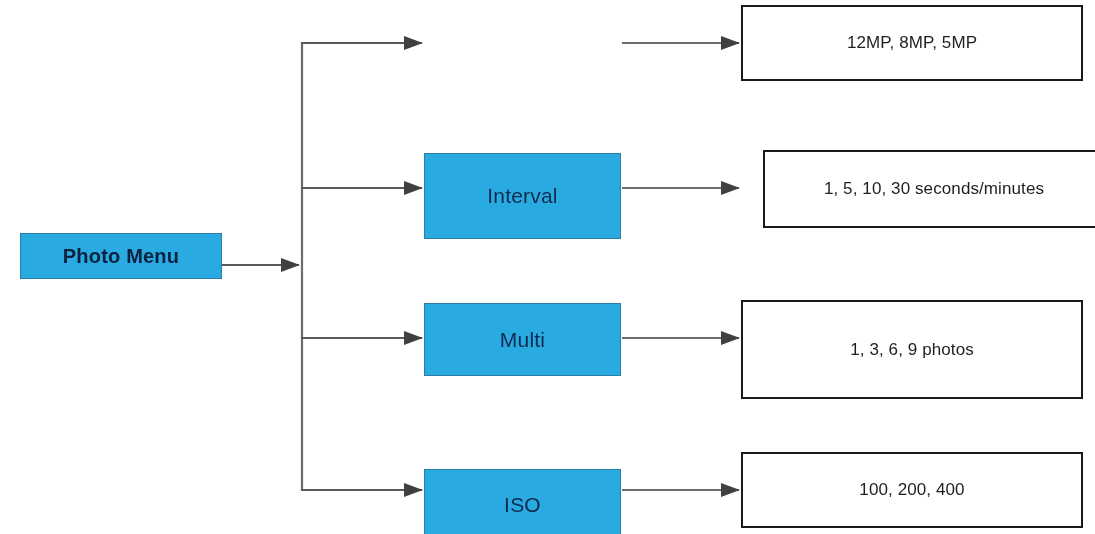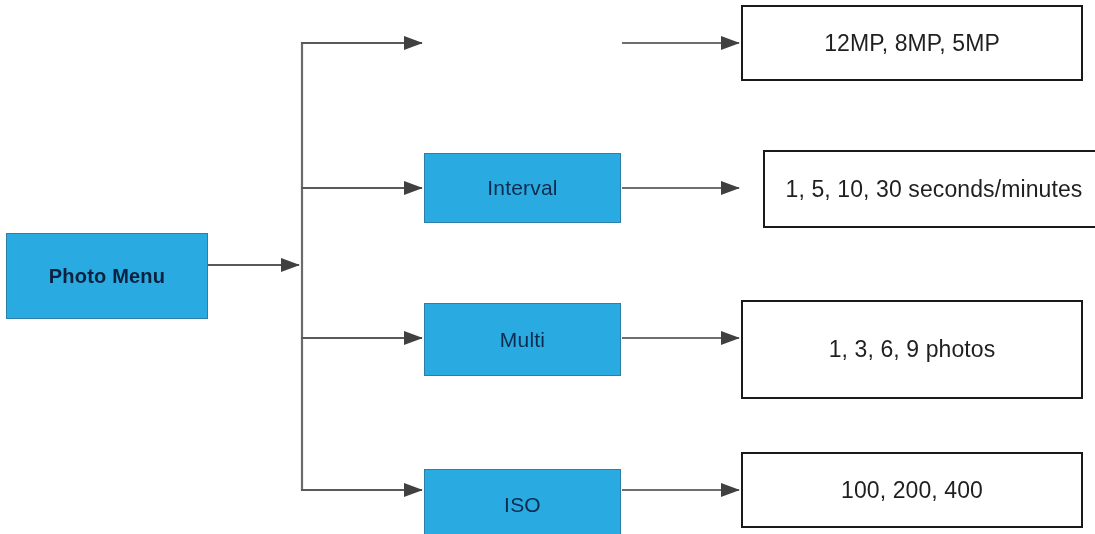--- a/index.html
+++ b/index.html
@@ -44,21 +44,21 @@
     border: 1px solid #2b7fa6;
     color: #0b2140;
     font-weight: bold;
     font-size: 20px;
     letter-spacing: 0.2px;
   }
   .node-white {
     background: #ffffff;
     border: 2px solid #1a1a1a;
     color: #1f1f1f;
-    font-size: 23px;
+    font-size: 17px;
     letter-spacing: 0.1px;
   }
   .node-label {
     display: block;
     white-space: nowrap;
   }
 </style>
 </head>
 <body>
 
@@ -79,26 +79,26 @@
     <line x1="301" y1="188" x2="422" y2="188" stroke="#595959" stroke-width="2.2" marker-end="url(#arrow)"></line>
     <line x1="301" y1="338" x2="422" y2="338" stroke="#595959" stroke-width="2.2" marker-end="url(#arrow)"></line>
     <line x1="301" y1="490" x2="422" y2="490" stroke="#595959" stroke-width="2.2" marker-end="url(#arrow)"></line>
 
     <line x1="622" y1="43" x2="739" y2="43" stroke="#6e6e6e" stroke-width="2.2" marker-end="url(#arrow)"></line>
     <line x1="622" y1="188" x2="739" y2="188" stroke="#6e6e6e" stroke-width="2.2" marker-end="url(#arrow)"></line>
     <line x1="622" y1="338" x2="739" y2="338" stroke="#6e6e6e" stroke-width="2.2" marker-end="url(#arrow)"></line>
     <line x1="622" y1="490" x2="739" y2="490" stroke="#6e6e6e" stroke-width="2.2" marker-end="url(#arrow)"></line>
   </svg>
 
-  <div class="node node-root" style="left:6px; top:233px; width:202px; height:86px;">
+  <div class="node node-root" style="left:20px; top:233px; width:202px; height:46px;">
     <span class="node-label">Photo Menu</span>
   </div>
 
 
-  <div class="node node-blue" style="left:424px; top:153px; width:197px; height:70px;">
+  <div class="node node-blue" style="left:424px; top:153px; width:197px; height:86px;">
     <span class="node-label">Interval</span>
   </div>
 
   <div class="node node-blue" style="left:424px; top:303px; width:197px; height:73px;text-align:center;">
     <span class="node-label">Multi</span>
   </div>
 
   <div class="node node-blue" style="left:424px; top:469px; width:197px; height:72px;">
     <span class="node-label">ISO</span>
   </div>

